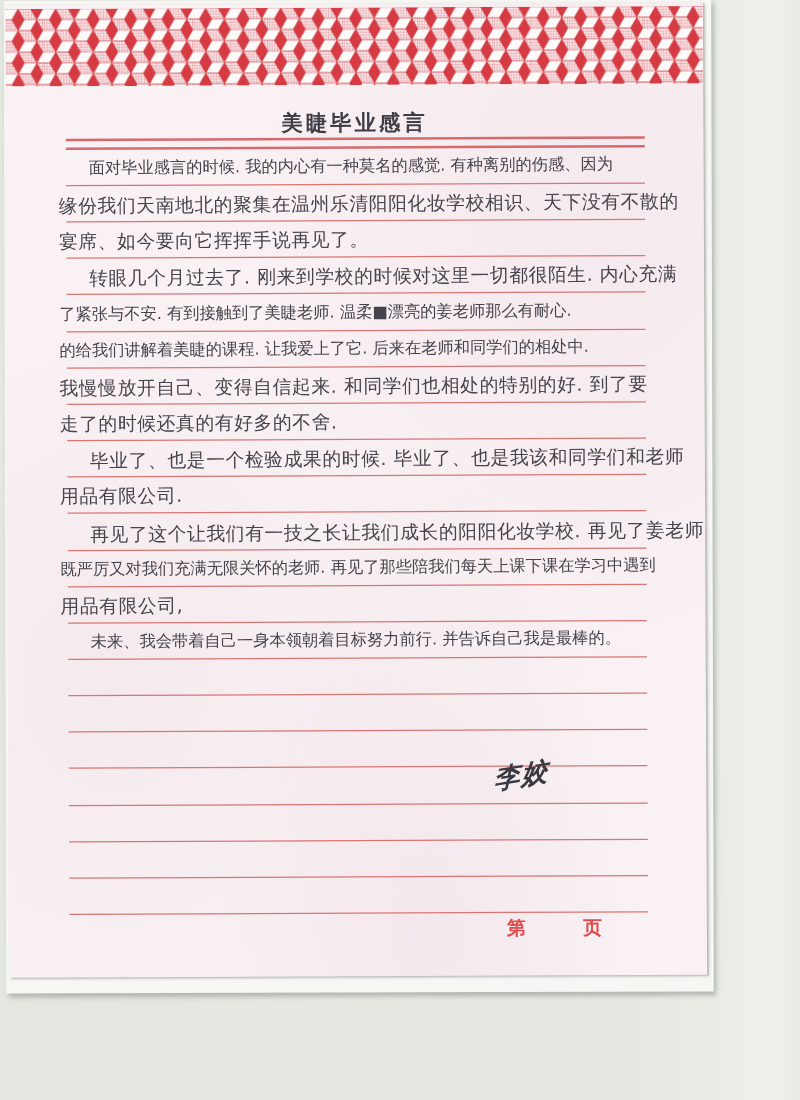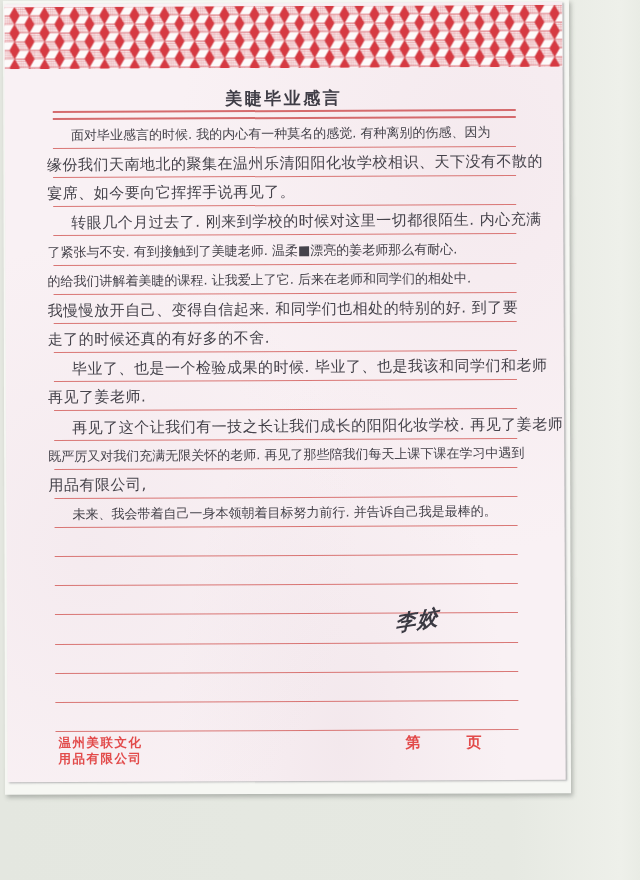--- a/index.html
+++ b/index.html
@@ -122,29 +122,25 @@
   <div id="rows">
       <div class="row small" style="top: 118px; left: 66px;">面对毕业感言的时候. 我的内心有一种莫名的感觉. 有种离别的伤感、因为</div>
       <div class="row" style="top: 147px; left: 42px;">缘份我们天南地北的聚集在温州乐清阳阳化妆学校相识、天下没有不散的</div>
       <div class="row" style="top: 176px; left: 42px;">宴席、如今要向它挥挥手说再见了。</div>
       <div class="row" style="top: 205px; left: 66px;">转眼几个月过去了. 刚来到学校的时候对这里一切都很陌生. 内心充满</div>
       <div class="row small" style="top: 235px; left: 42px;">了紧张与不安. 有到接触到了美睫老师. 温柔■漂亮的姜老师那么有耐心.</div>
       <div class="row small" style="top: 264px; left: 42px;">的给我们讲解着美睫的课程. 让我爱上了它. 后来在老师和同学们的相处中.</div>
       <div class="row" style="top: 293px; left: 42px;">我慢慢放开自己、变得自信起来. 和同学们也相处的特别的好. 到了要</div>
       <div class="row" style="top: 322px; left: 42px;">走了的时候还真的有好多的不舍.</div>
       <div class="row" style="top: 351px; left: 66px;">毕业了、也是一个检验成果的时候. 毕业了、也是我该和同学们和老师</div>
-      <div class="row" style="top: 380px; left: 42px;">再见了姜老师.</div>
+      <div class="row" style="top: 380px; left: 42px;">用品有限公司.</div>
       <div class="row" style="top: 410px; left: 66px;">再见了这个让我们有一技之长让我们成长的阳阳化妆学校. 再见了姜老师</div>
       <div class="row small" style="top: 439px; left: 42px;">既严厉又对我们充满无限关怀的老师. 再见了那些陪我们每天上课下课在学习中遇到</div>
       <div class="row" style="top: 468px; left: 42px;">用品有限公司,</div>
       <div class="row small" style="top: 497px; left: 66px;">未来、我会带着自己一身本领朝着目标努力前行. 并告诉自己我是最棒的。</div>
     </div>
 
   <div class="signature">李姣</div>
 
-  <div class="footer-company" style="top:731px">
-    <span class="l1">温州美联文化</span>
-    <span class="l2">用品有限公司</span>
-  </div>
   <div class="page-label di">第</div>
   <div class="page-label ye">页</div>
 
 </div>
 
 </body></html>

